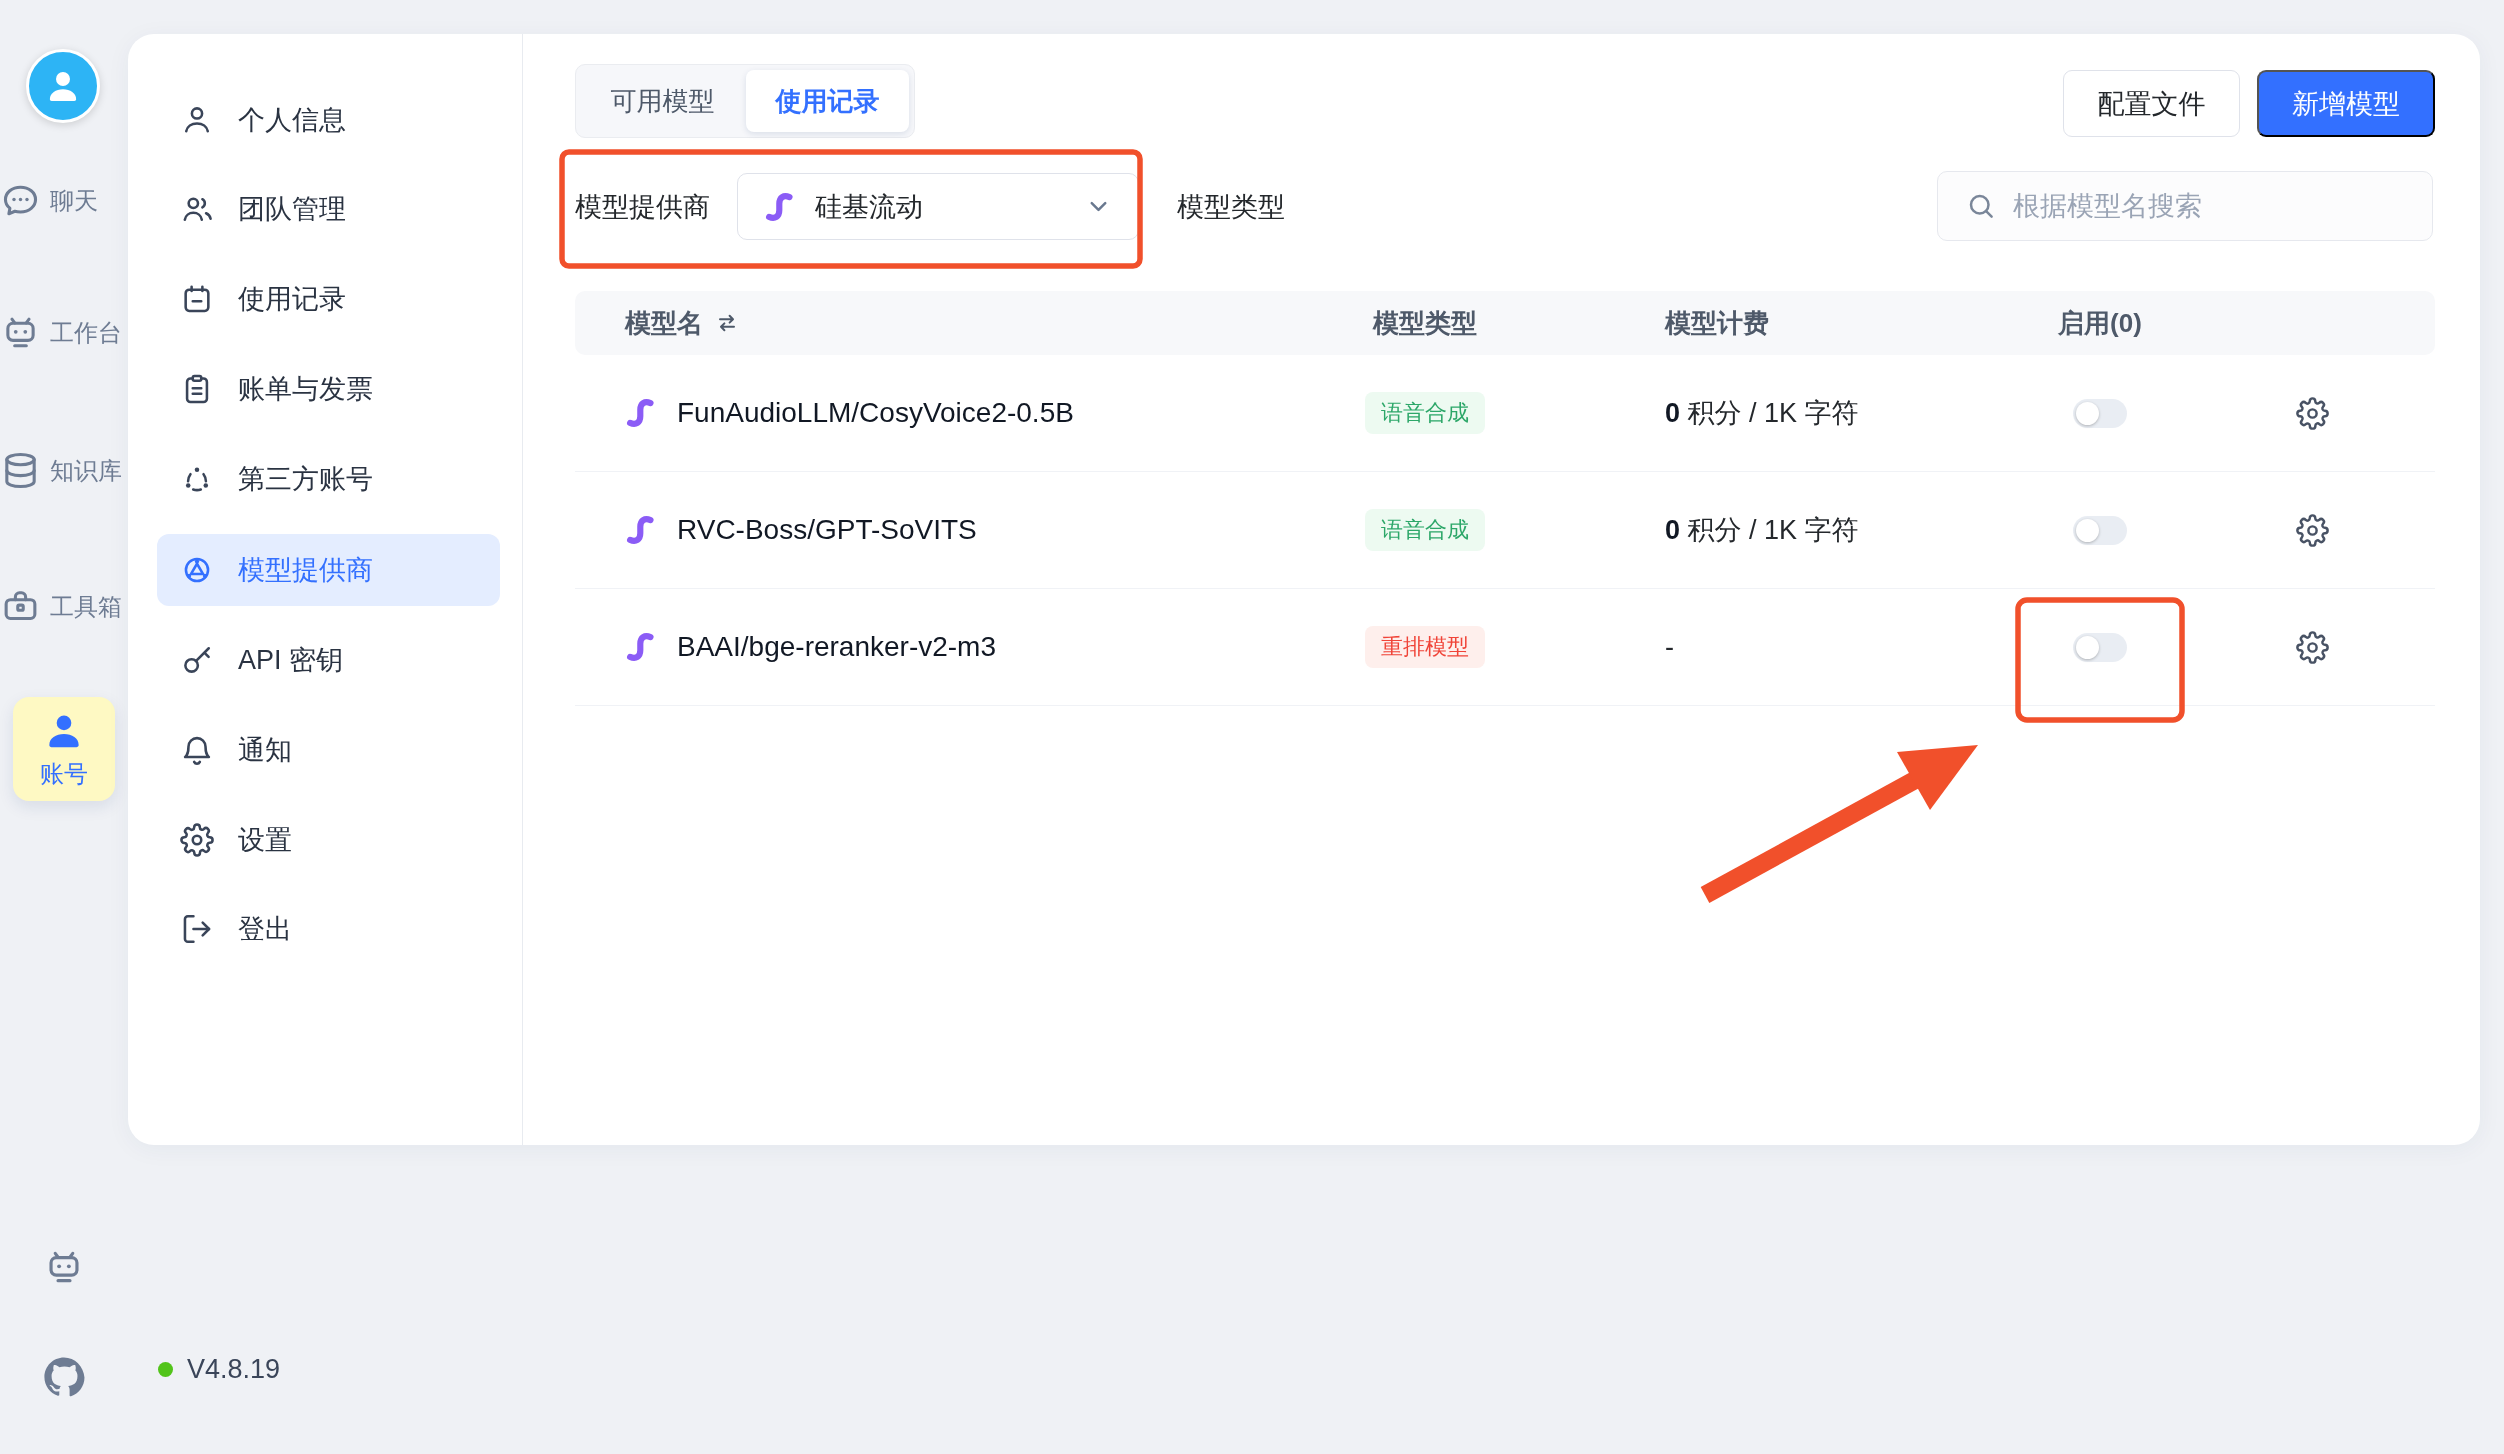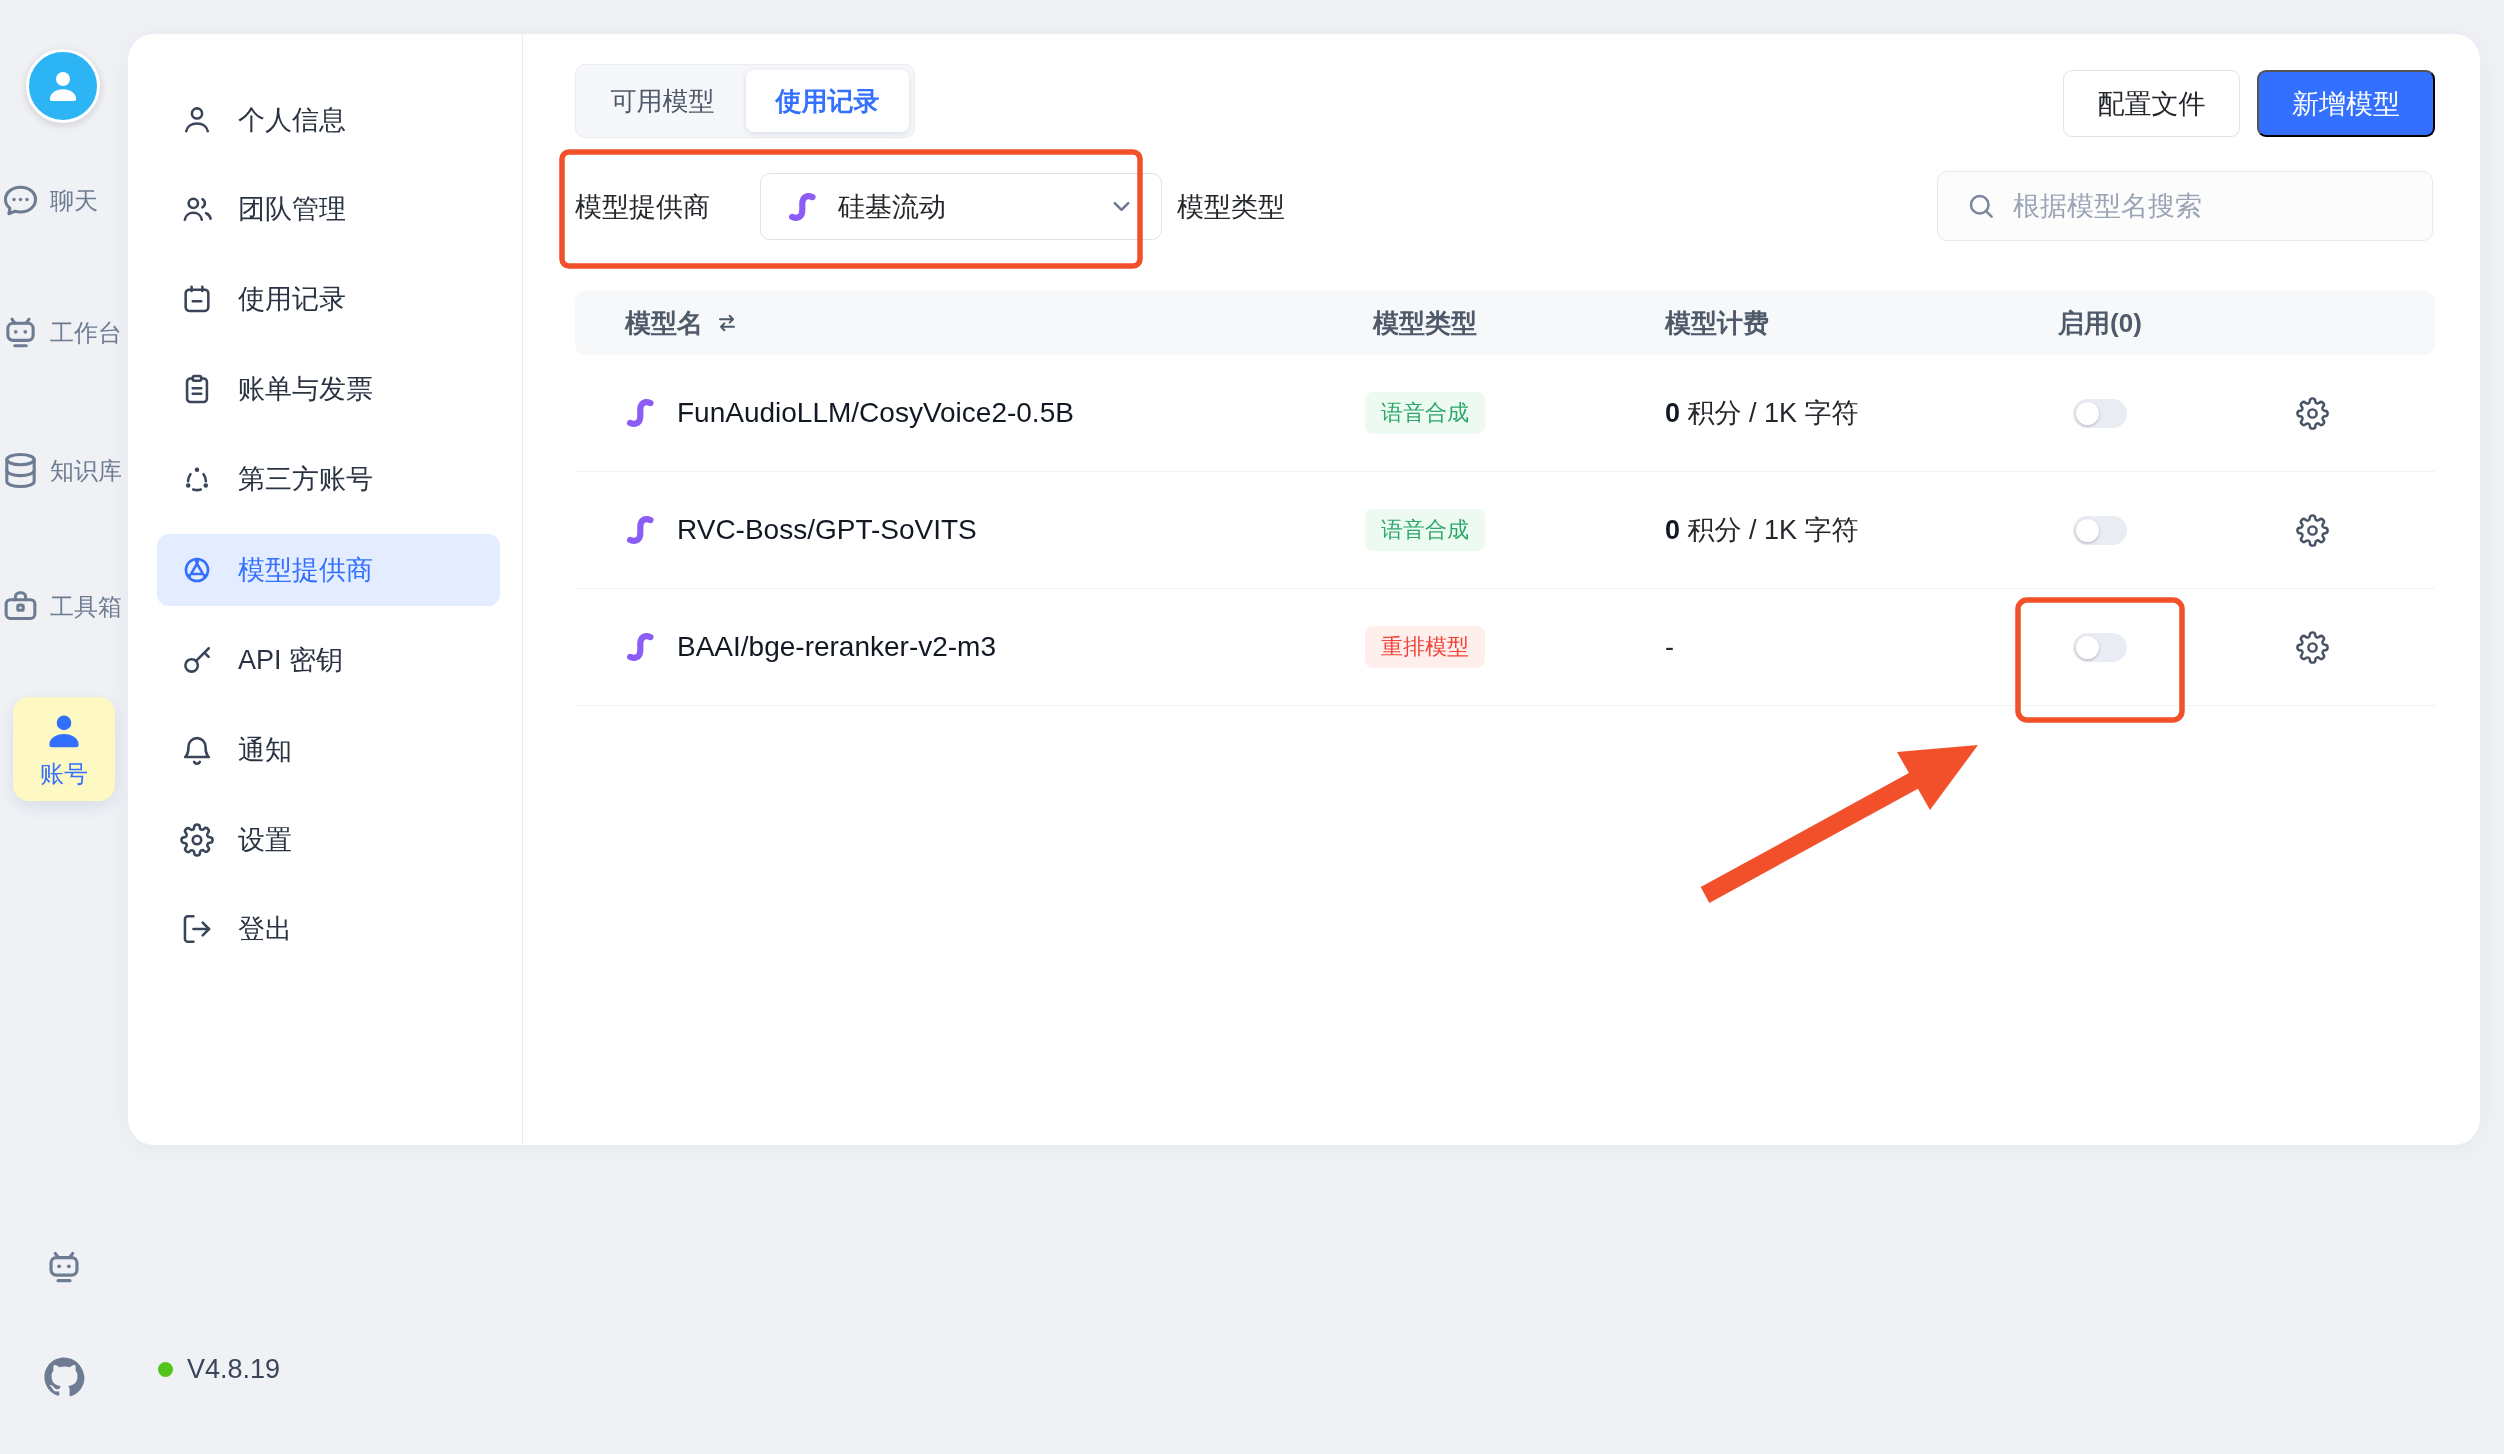--- a/index.html
+++ b/index.html
@@ -49,21 +49,21 @@
   .btn-outline{left:1935px;width:177px;background:#fff;border:1px solid #DFE2EA;color:#24282C;font-weight:500}
   .btn-primary{left:2129px;width:178px;background:#3370FF;color:#fff;font-weight:500}
 
   
   .flabel{position:absolute;top:160px;font-size:27px;line-height:27px;color:#24282C}
   .flabel.l1{left:447px}
   .flabel.l2{left:1049px}
   .select{position:absolute;top:139px;height:67px;background:#fff;border:1px solid #DFE2EA;border-radius:10px;
     display:flex;align-items:center;box-sizing:border-box;font-size:27px;color:#24282C;cursor:pointer}
   .select .chev{margin-left:auto;width:27px;height:27px;color:#69788F}
-  .select1{left:632px;width:402px;padding:0 26px;gap:15px}
+  .select1{left:609px;width:402px;padding:0 26px;gap:15px}
   .select2{left:1177px;width:298px;padding:0 26px}
   .ficon{width:36px;height:36px;flex:none}
   .search{position:absolute;left:1809px;top:137px;width:496px;height:70px;background:#FCFCFD;border:1px solid #E6E8EE;
     border-radius:10px;display:flex;align-items:center;padding:0 28px;gap:15px;box-sizing:border-box}
   .search svg{width:30px;height:30px;color:#7A8699;flex:none}
   .search input{border:none;outline:none;background:transparent;font-size:27px;flex:1;min-width:0;color:#24282C;
     font-family:inherit}
   .search input::placeholder{color:#9AA4B5}
 
   

